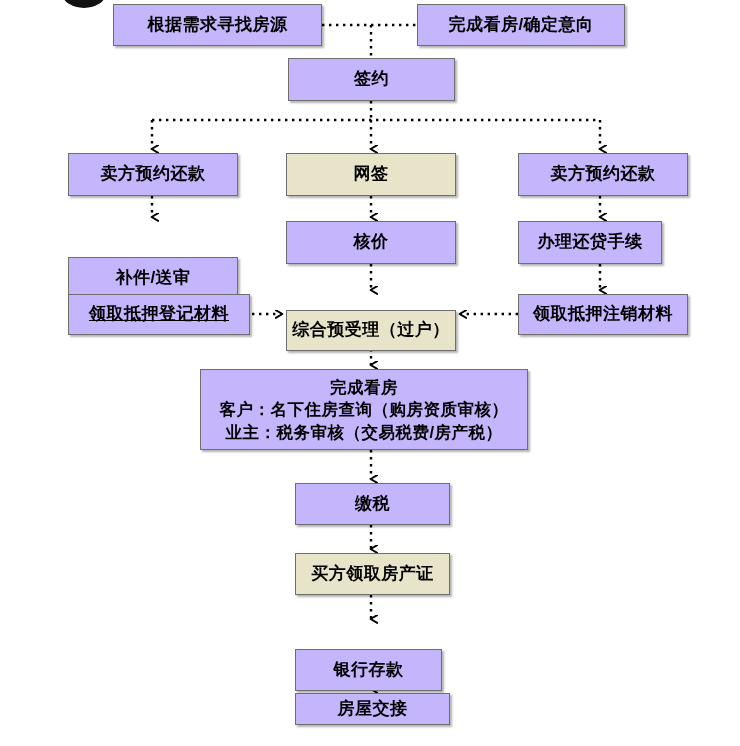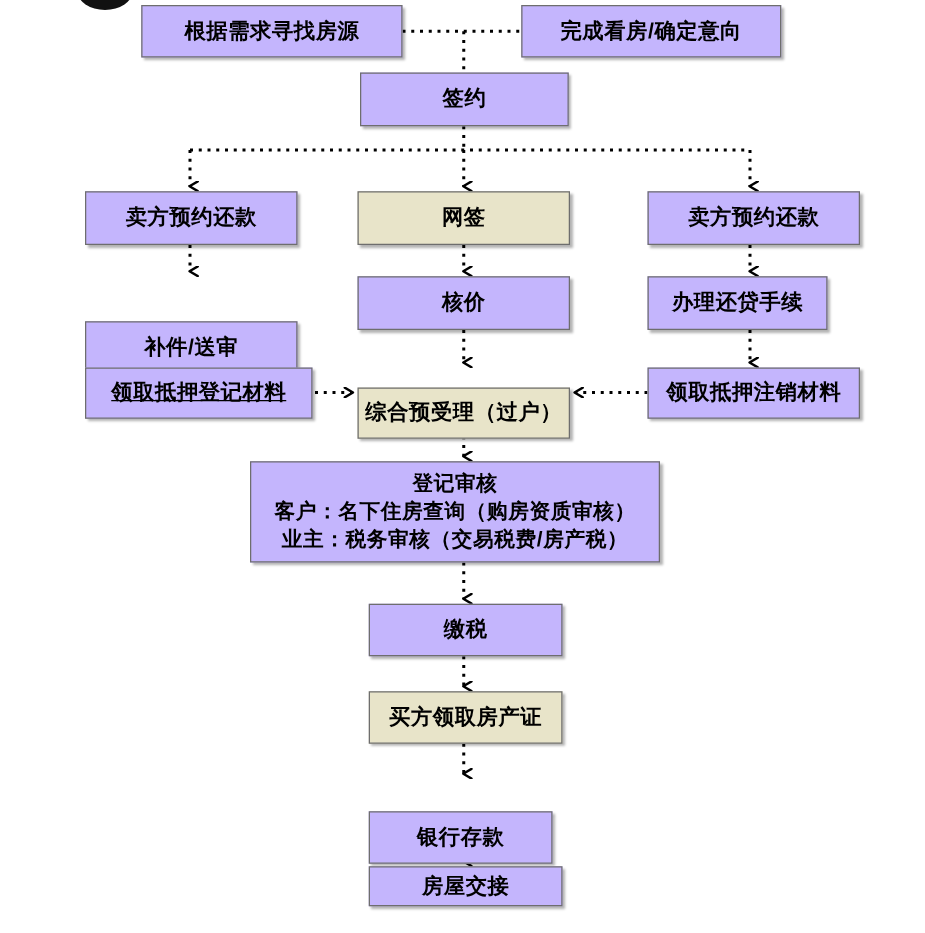--- a/index.html
+++ b/index.html
@@ -164,21 +164,21 @@
 
   <div class="node highlight" style="left:286px; top:294px; width:170px; height:41px;margin-top:16px;">
     <span class="label">综合预受理（过户）</span>
   </div>
 
   <div class="node" style="left:518px; top:294px; width:170px; height:41px;">
     <span class="label">领取抵押注销材料</span>
   </div>
 
   <div class="node multiline" style="left:200px; top:369px; width:328px; height:81px;">
-    <span class="label">登记审核</span>
+    <span class="label">完成看房</span>
     <span class="label">客户：名下住房查询（购房资质审核）</span>
     <span class="label">业主：税务审核（交易税费/房产税）</span>
   </div>
 
   <div class="node" style="left:295px; top:483px; width:155px; height:42px;">
     <span class="label">缴税</span>
   </div>
 
   <div class="node highlight" style="left:295px; top:553px; width:155px; height:42px;align-items:center;">
     <span class="label">买方领取房产证</span>

